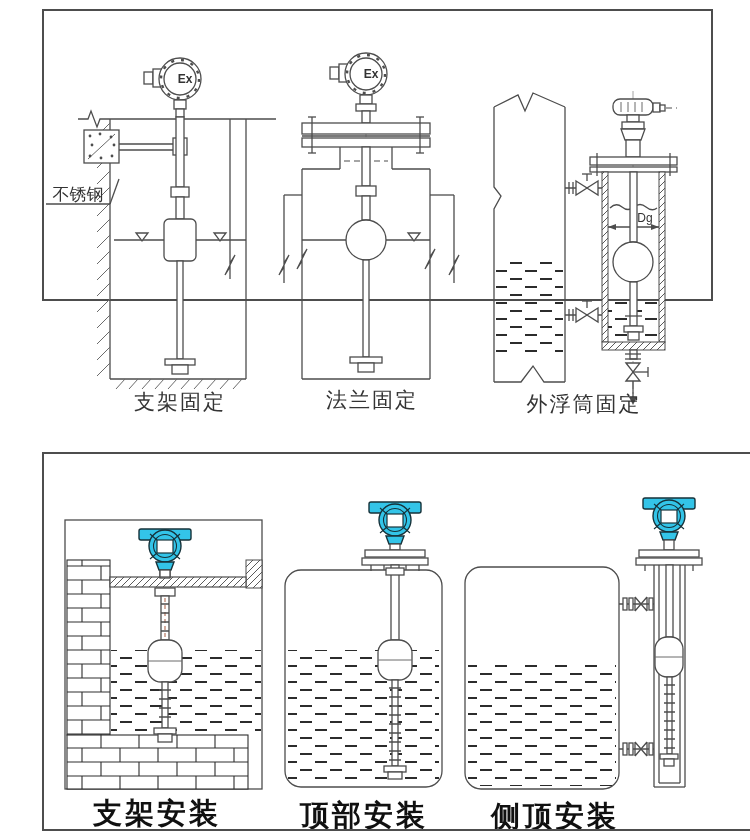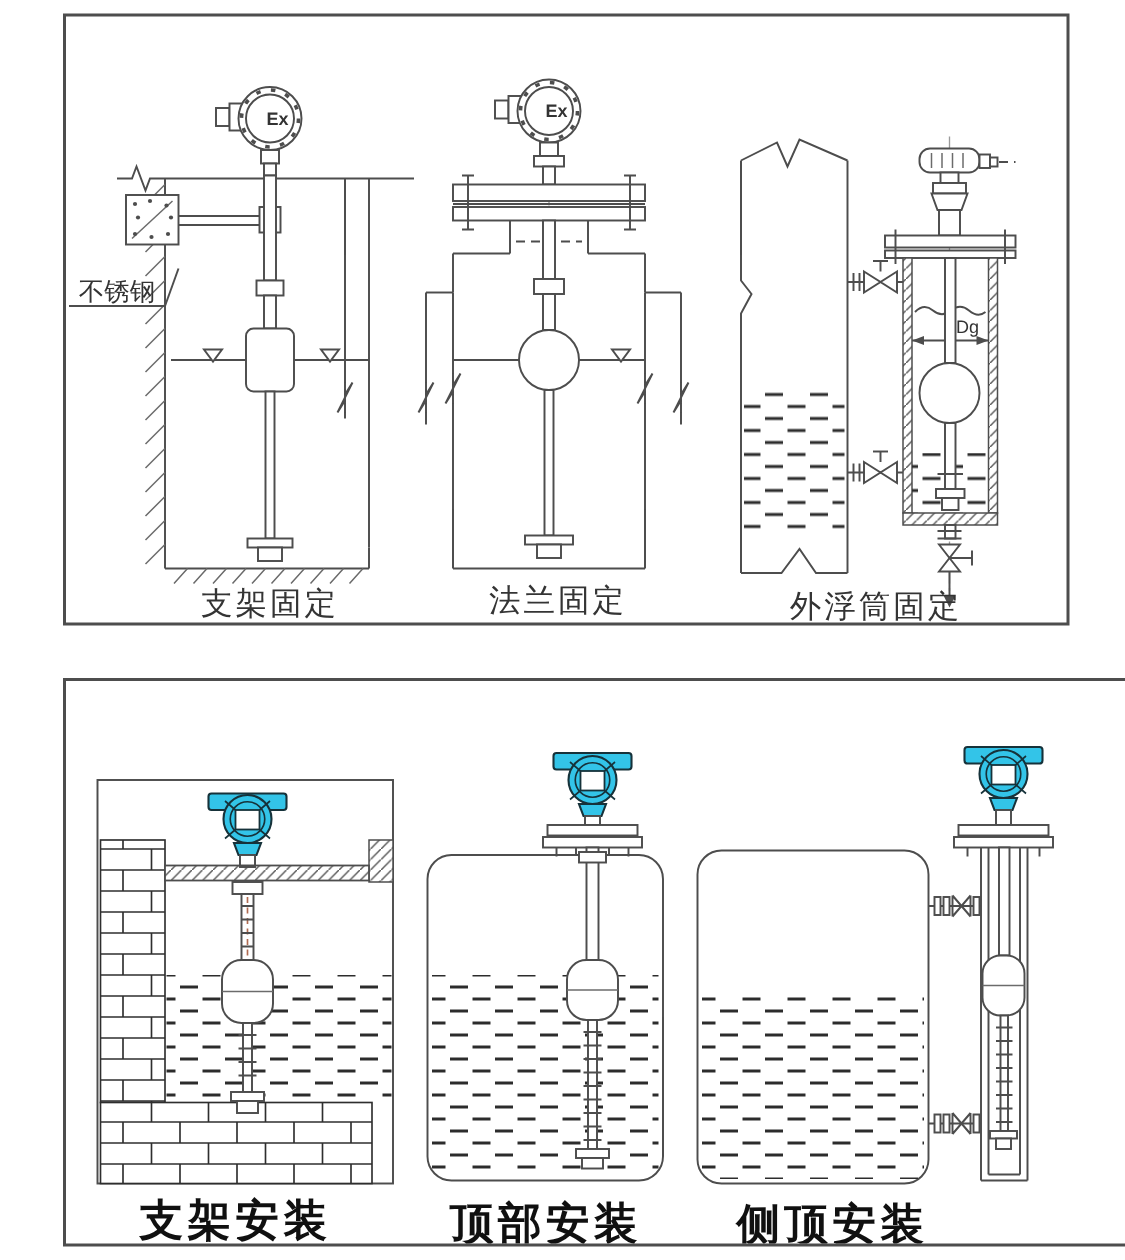--- a/index.html
+++ b/index.html
@@ -5,21 +5,21 @@
   html,body{margin:0;padding:0;}
   body{
     width:750px;height:840px;position:relative;background:#ffffff;
     font-family:"Liberation Sans","DejaVu Sans",sans-serif;
     overflow:hidden;
   }
   .panel{
     position:absolute;box-sizing:border-box;background:#fff;
     border:2px solid #4d4d4d;
   }
-  #top-panel{left:42px;top:9px;width:671px;height:408px;}
+  #top-panel{left:42px;top:9px;width:671px;height:292px;}
   #bottom-panel{left:42px;top:452px;width:724px;height:379px;}
   svg{display:block;}
   .ln{fill:none;stroke:#4d4d4d;stroke-width:1.3;}
   .lnf{fill:#ffffff;stroke:#4d4d4d;stroke-width:1.3;}
   .thin{fill:none;stroke:#6b6b6b;stroke-width:1;}
   .cl{fill:none;stroke:#9a9a9a;stroke-width:.9;stroke-dasharray:10 3 2 3;}
   .dash{fill:none;stroke:#4d4d4d;stroke-width:1.2;stroke-dasharray:6 4;}
   .rb{fill:none;stroke:#b06a50;stroke-width:1.1;stroke-dasharray:4 3;}
   .cap{font-size:21px;fill:#343434;letter-spacing:2px;}
   .capb{font-size:29px;font-weight:700;fill:#101010;letter-spacing:3px;}

